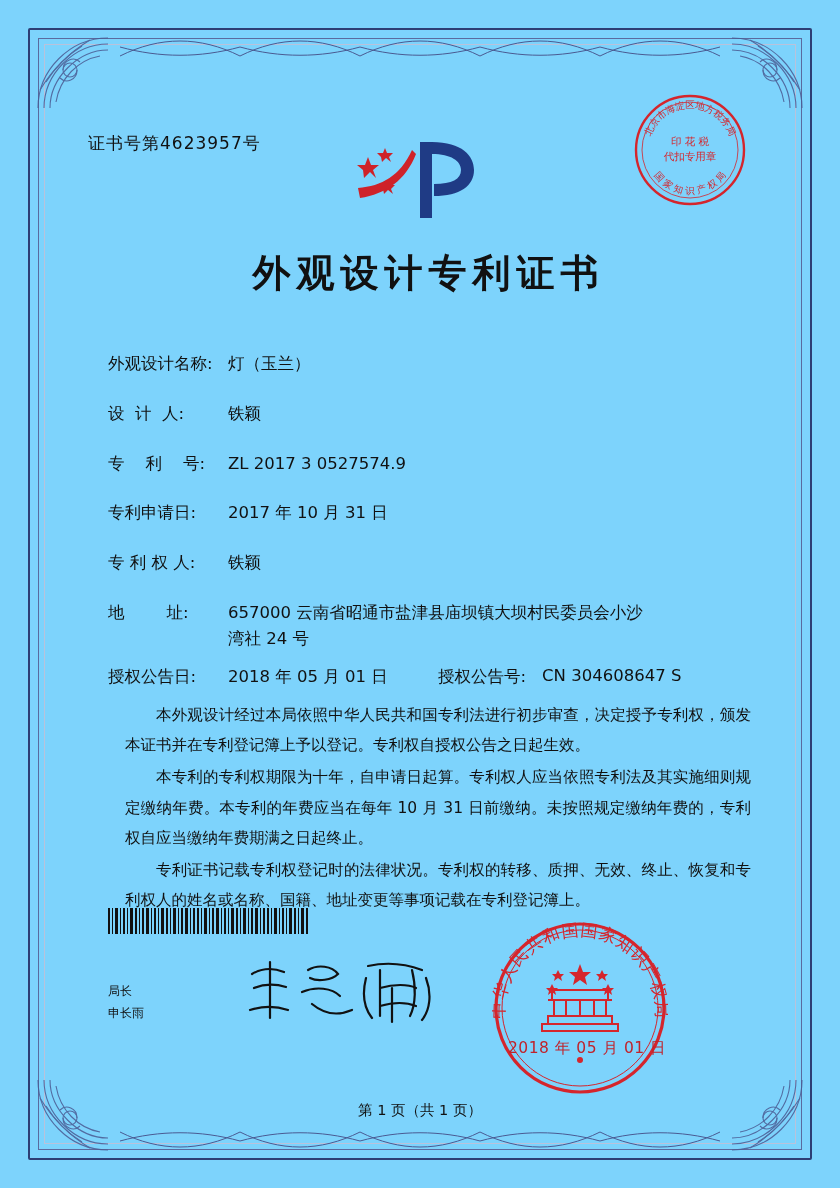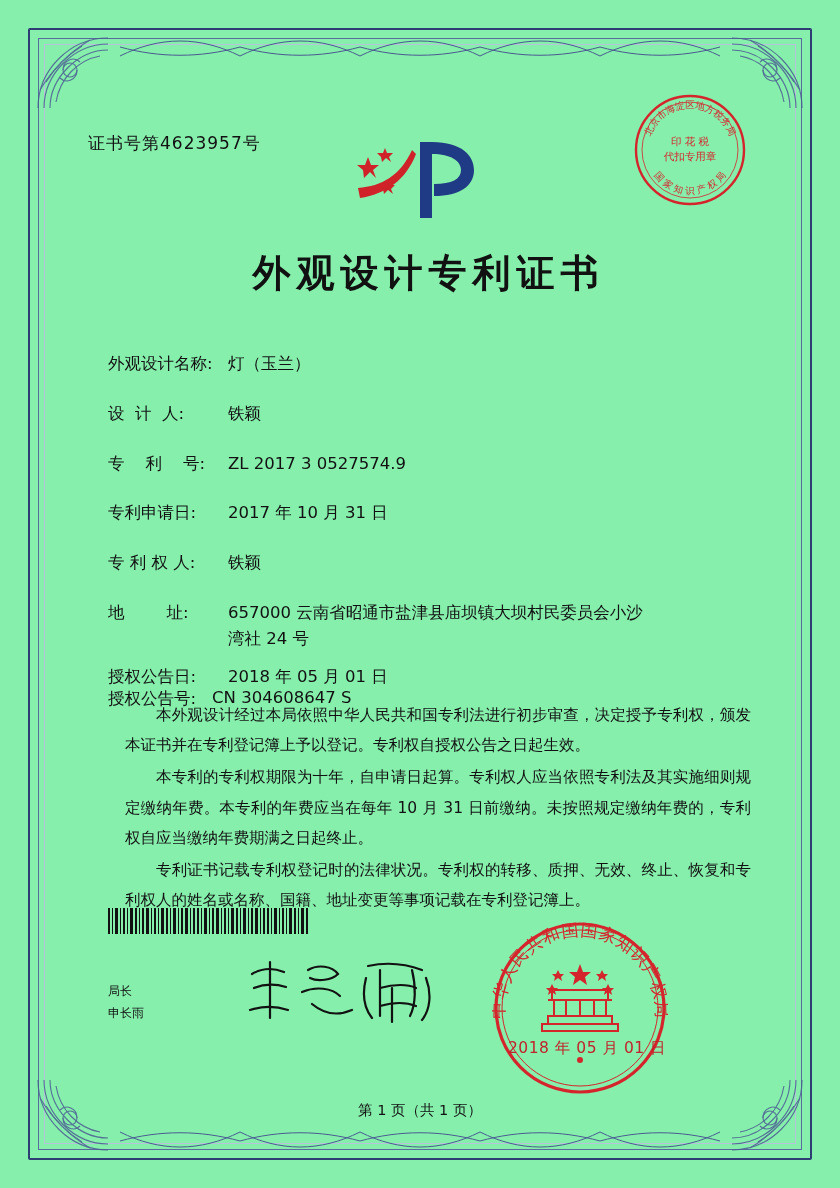--- a/index.html
+++ b/index.html
@@ -6,21 +6,21 @@
   body{
     width:840px;height:1188px;
     background:#ffffff;
     font-family:"DejaVu Sans","Liberation Sans",sans-serif;
     color:#1a1a1a;
     position:relative;
     overflow:hidden;
   }
   .page{
     position:absolute;left:0;top:0;width:840px;height:1188px;
-    background:#86efac;
+    background:#7dd3fc;
   }
   
   .frame-outer{
     position:absolute;left:28px;top:28px;right:28px;bottom:28px;
     border:2px solid #2d3e74;
     border-radius:2px;
   }
   .frame-inner{
     position:absolute;left:38px;top:38px;right:38px;bottom:38px;
     border:1px solid #5a6a9e;
@@ -83,21 +83,21 @@
   .field{
     display:flex;align-items:baseline;margin-bottom:25px;
     line-height:1.5;
   }
   .f-label{
     width:120px;flex:none;white-space:pre;
   }
   .f-value{flex:1;}
   .f-value2{margin-left:120px;}
   .field-split{
-    display:flex;align-items:baseline;margin-bottom:6px;flex-direction:column;
+    display:flex;align-items:baseline;margin-bottom:6px;
   }
   .split-left{width:330px;display:flex;}
   .split-right{display:flex;}
   .split-right .f-label{width:auto;margin-right:16px;}
 
   
   .body-text{
     position:absolute;left:125px;top:700px;width:626px;
     font-size:15.5px;
     line-height:1.95;

